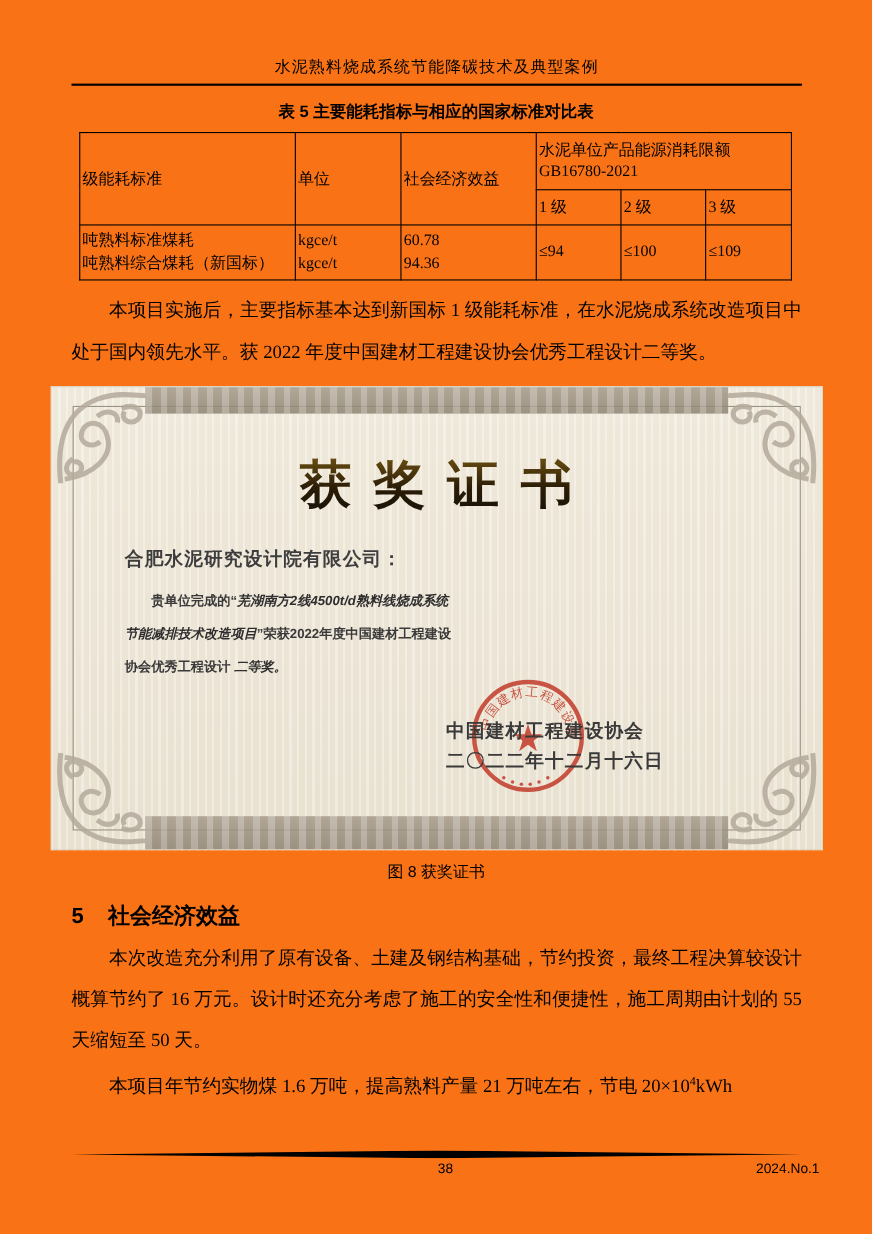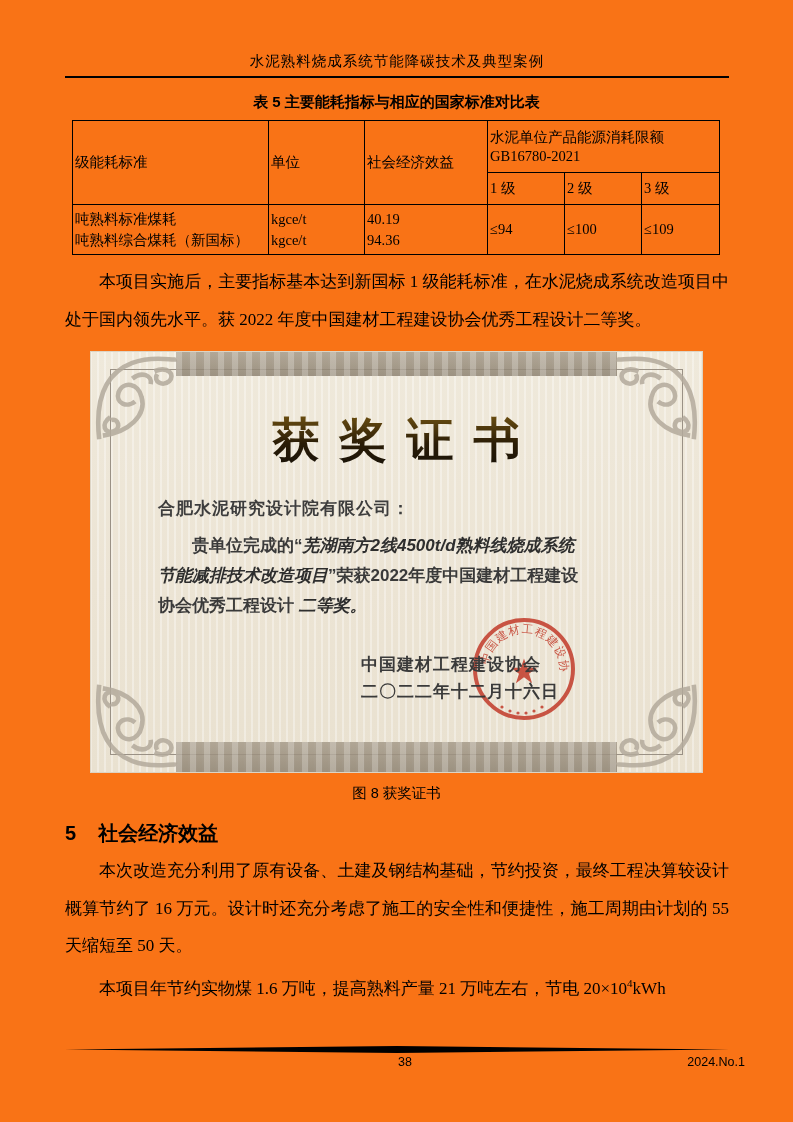--- a/index.html
+++ b/index.html
@@ -59,21 +59,21 @@
   .para{
     margin:8px 64px 0 65px;
     font-size:17px;
     line-height:37.5px;
     text-align:justify;
     text-indent:2em;
   }
   
   .cert{
     position:relative;
-    width:613px;height:422px;
+    width:702px;height:422px;
     margin:13px auto 0;
     background:
       repeating-linear-gradient(90deg, rgba(255,255,255,.35) 0 2px, rgba(0,0,0,0) 2px 7px),
       linear-gradient(180deg,#efe9db 0%,#ece4d4 55%,#e9e1d0 100%);
     box-shadow:inset 0 0 0 1px #ddd4c4;
   }
   .cert-frame{
     position:absolute;
     left:20px;top:18px;right:20px;bottom:18px;
     border:1px solid #9a9185;
@@ -107,21 +107,21 @@
     text-indent:20px;
   }
   .cert-addressee{
     position:absolute;left:68px;top:146px;
     font-family:"Liberation Sans","DejaVu Sans",sans-serif;
     font-size:17px;font-weight:600;color:#3d3d3d;
     letter-spacing:1px;
   }
   .cert-body{
     position:absolute;left:68px;top:180px;width:478px;
-    font-size:17px;line-height:30px;color:#3a3a3a;
+    font-size:12px;line-height:30px;color:#3a3a3a;
     font-family:"Liberation Sans","DejaVu Sans",sans-serif;
     font-weight:600;
   }
   .cert-body .indent{display:inline-block;width:2em;}
   .script{font-style:italic;font-weight:700;color:#2e2e2e;}
   .cert-sign{
     position:absolute;right:72px;top:300px;width:270px;
     text-align:left;
     font-family:"Liberation Sans","DejaVu Sans",sans-serif;
     font-size:17px;line-height:27px;color:#3a3a3a;font-weight:600;
@@ -200,21 +200,21 @@
     <tr class="drow">
       <td>
         <div class="cell-line">吨熟料标准煤耗</div>
         <div class="cell-line">吨熟料综合煤耗（新国标）</div>
       </td>
       <td>
         <div class="cell-line">kgce/t</div>
         <div class="cell-line">kgce/t</div>
       </td>
       <td>
-        <div class="cell-line">40.19</div>
+        <div class="cell-line">60.78</div>
         <div class="cell-line">94.36</div>
       </td>
       <td>≤94</td>
       <td>≤100</td>
       <td>≤109</td>
     </tr>
   </tbody>
     </table>
 
   <p class="para">本项目实施后，主要指标基本达到新国标 1 级能耗标准，在水泥烧成系统改造项目中处于国内领先水平。获 2022 年度中国建材工程建设协会优秀工程设计二等奖。</p>

